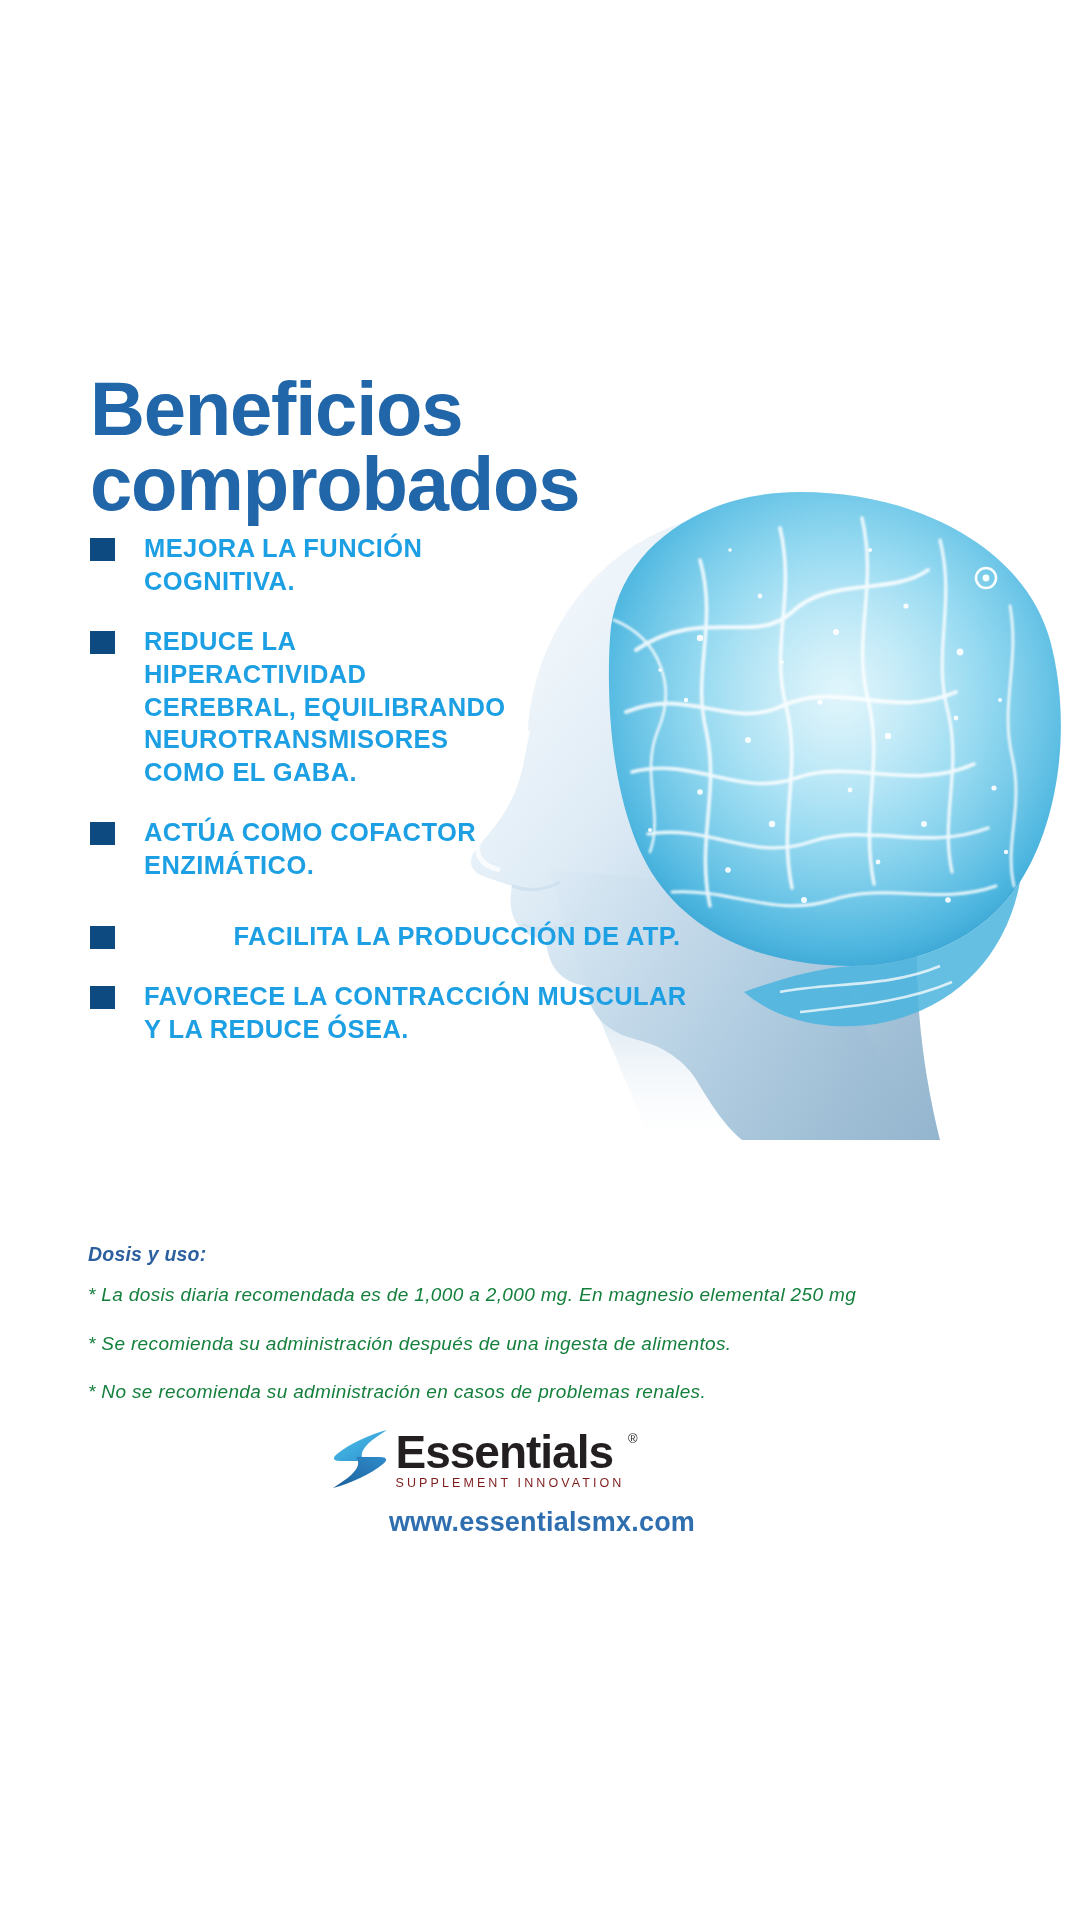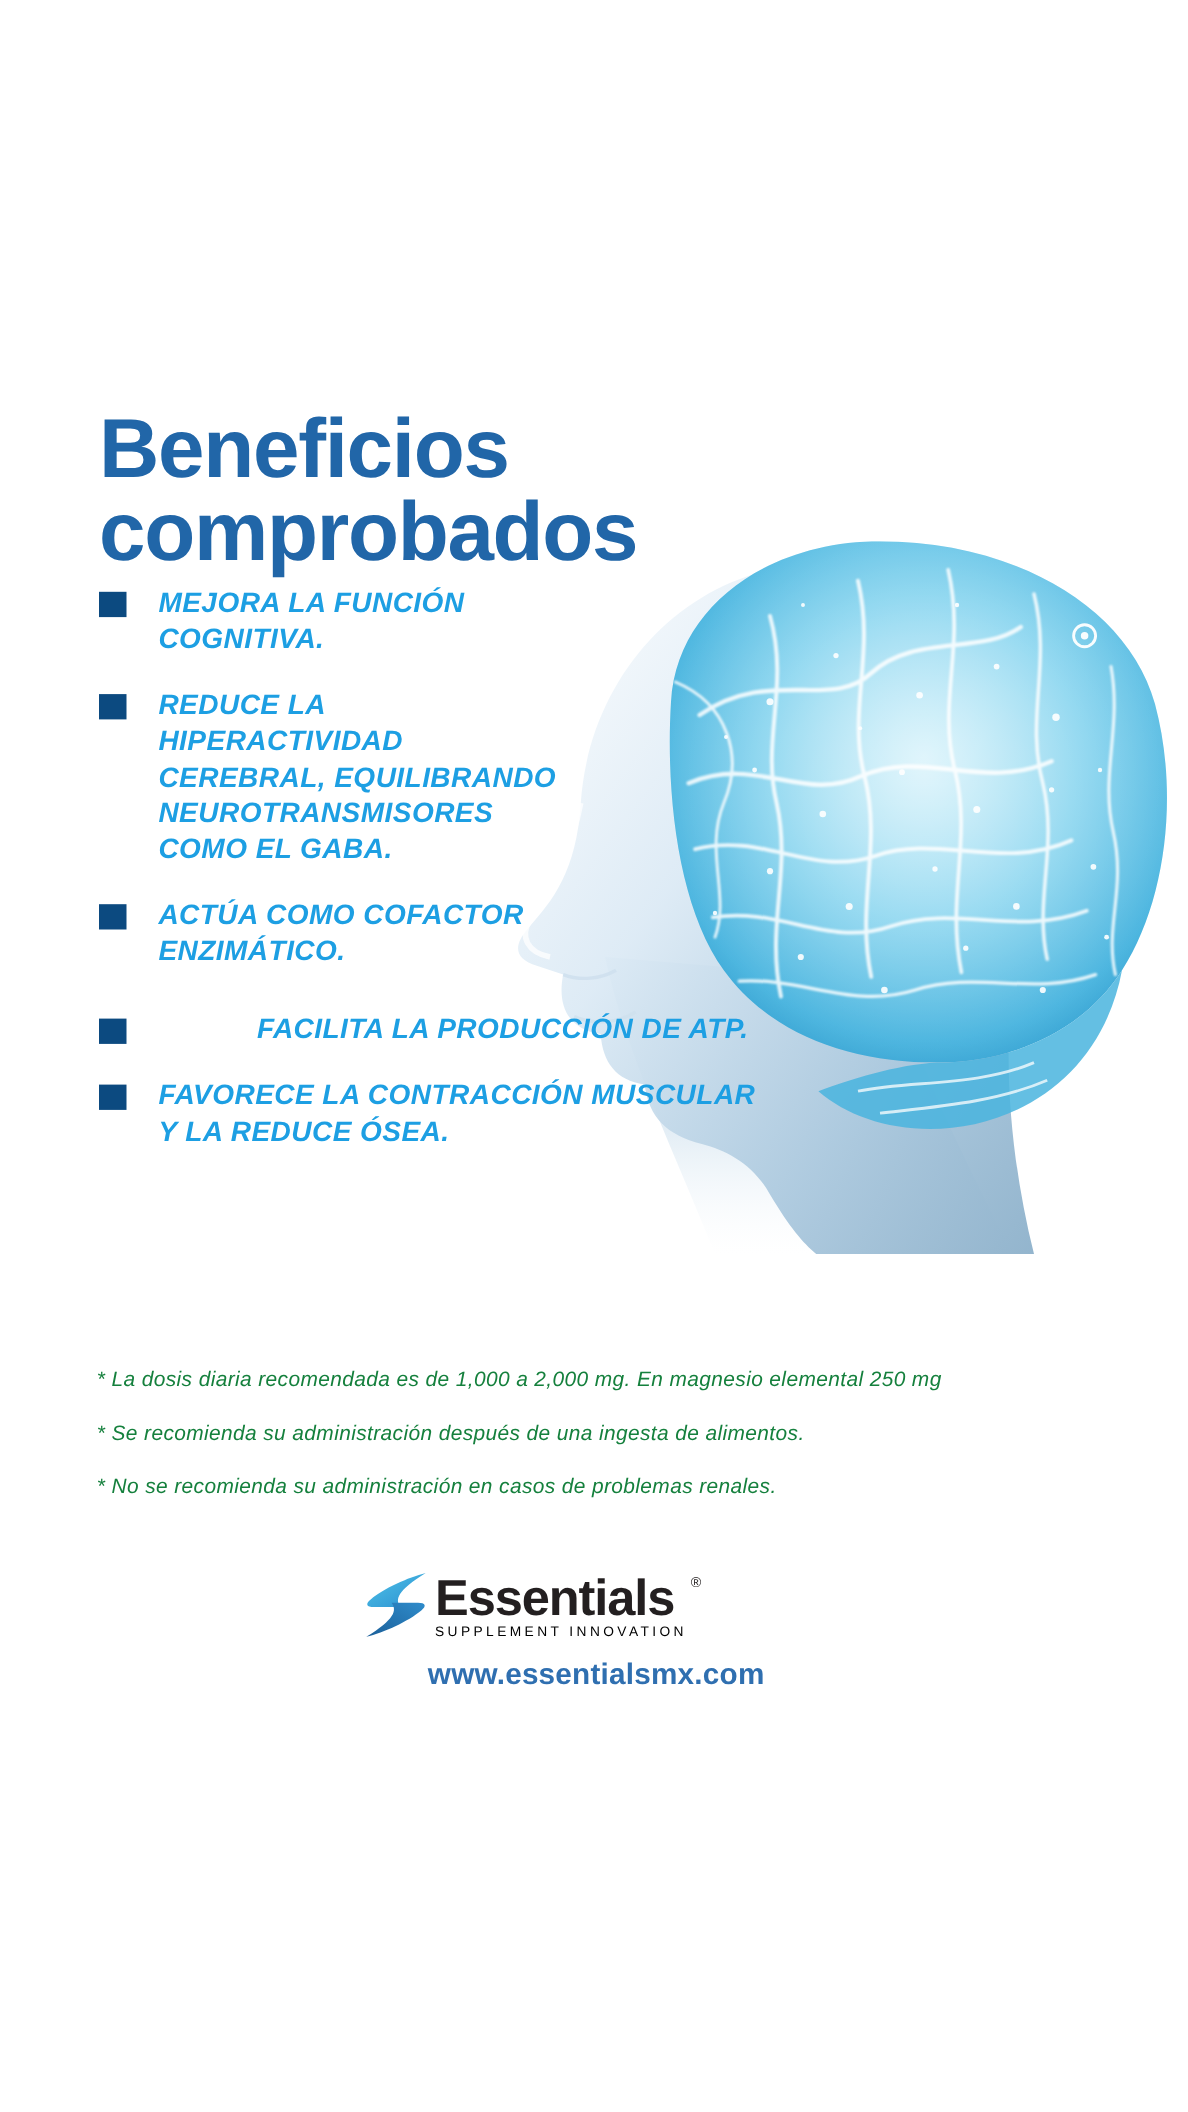--- a/index.html
+++ b/index.html
@@ -50,21 +50,20 @@
   #benefits {
     position: absolute;
     left: 88px;
     top: 532px;
     width: 680px;
   }
   .benefit {
     position: relative;
     padding-left: 54px;
     margin-bottom: 28px;
-    font-style: italic;
   }
   .benefit .marker {
     position: absolute;
     left: 0;
     top: 6px;
     width: 25px;
     height: 23px;
     background: #0c4a80;
   }
   .benefit .btext {
@@ -129,21 +128,21 @@
   #logo-reg {
     position: absolute;
     right: -13px;
     top: 2px;
     font-size: 13px;
     color: #231f20;
   }
   #logo-tagline {
     display: block;
     font-size: 12.5px;
-    color: #000000;
+    color: #7f1d1d;
     letter-spacing: 3.1px;
     text-align: center;
     margin-top: 1px;
     font-weight: normal;
   }
   #site-url {
     position: absolute;
     left: 0;
     top: 1507px;
     width: 1080px;
@@ -314,20 +313,21 @@
 
     <div class="benefit" style="margin-top:26px;">
       <span class="marker"></span>
       <span class="btext">FAVORECE LA CONTRACCIÓN MUSCULAR
 Y LA REDUCE ÓSEA.</span>
     </div>
 
   </div>
 
   <div id="dosage">
+    <span class="dos-title">Dosis y uso:</span>
     <span class="dos-line">* La dosis diaria recomendada es de 1,000 a 2,000 mg. En magnesio elemental 250 mg</span>
     <span class="dos-line">* Se recomienda su administración después de una ingesta de alimentos.</span>
     <span class="dos-line">* No se recomienda su administración en casos de problemas renales.</span>
   </div>
 
   <div id="logo-block">
     <div id="logo-row">
       <span id="logo-mark">
         <svg viewBox="0 0 58 62" xmlns="http://www.w3.org/2000/svg" aria-hidden="true">
           <defs>

